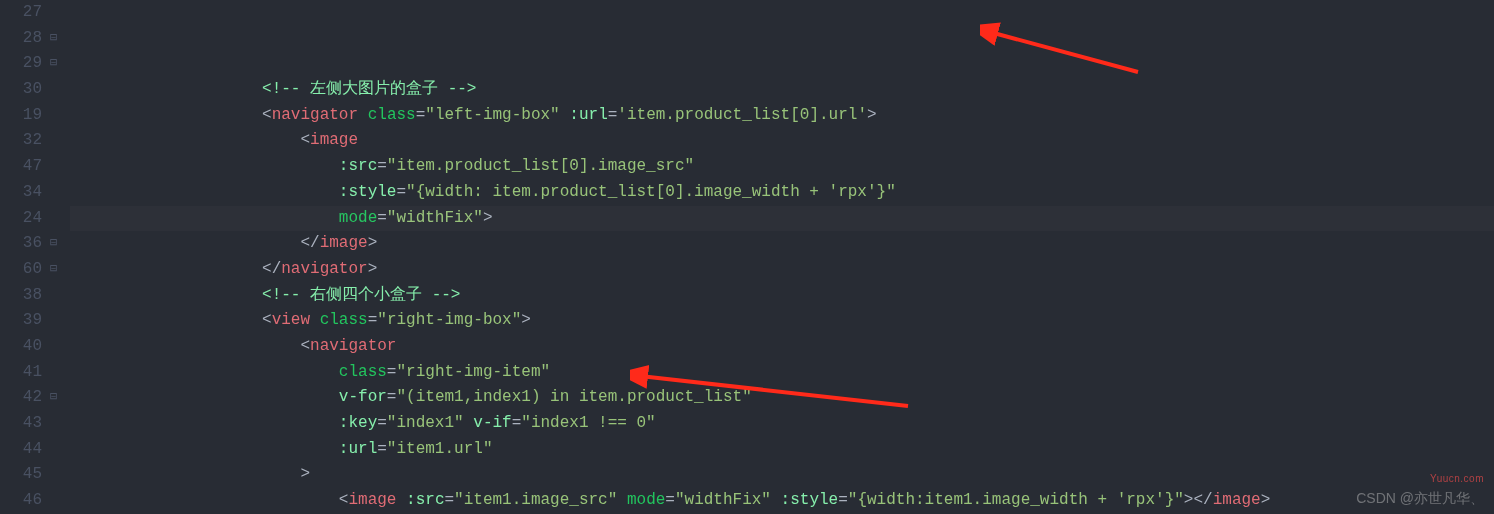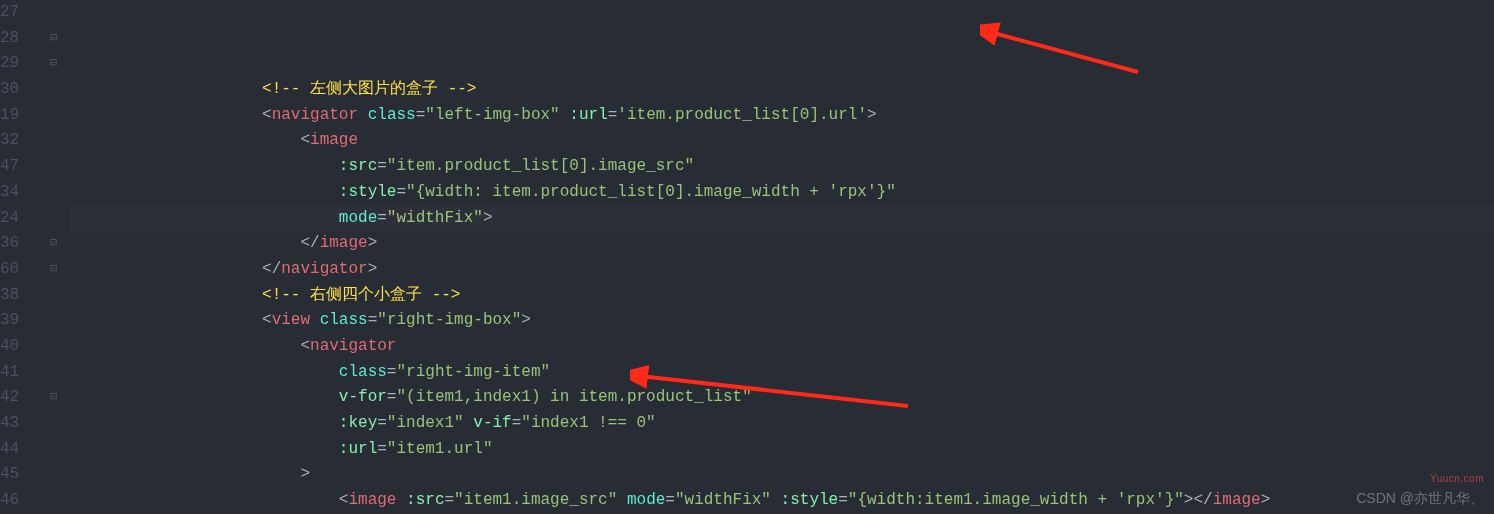--- a/index.html
+++ b/index.html
@@ -12,21 +12,21 @@
     position: relative;
   }
   .editor {
     display: flex;
     height: 100%;
     line-height: 25.7px;
   }
   .gutter {
     width: 50px;
     flex: 0 0 50px;
-    text-align: left;
+    text-align: right;
     padding-right: 8px;
     color: #495162;
     user-select: none;
   }
   .gutter .ln { display:block; height:25.7px;}
   .fold-col {
     width: 20px;
     flex: 0 0 20px;
     color: #495162;
     user-select: none;
@@ -43,24 +43,24 @@
   .hl-line {
     position: absolute;
     left: 0; right: 0;
     height: 25.7px;
     background: rgba(255,255,255,0.025);
     pointer-events: none;
   }
   
   .pun { color: #abb2bf; }          
   .tag { color: #e06c75; }          
-  .attr { color: #5eead4; }         
+  .attr { color: #22c55e; }         
   .binda { color: #86efac; }        
   .str { color: #98c379; }          
-  .cmt { color: #fde047; font-style: normal; }
+  .cmt { color: #86efac; font-style: normal; }
 
   .arrow {
     position: absolute;
     pointer-events: none;
   }
   .watermark1 {
     position: absolute;
     right: 10px;
     bottom: 30px;
     color: rgba(232,74,74,0.7);

